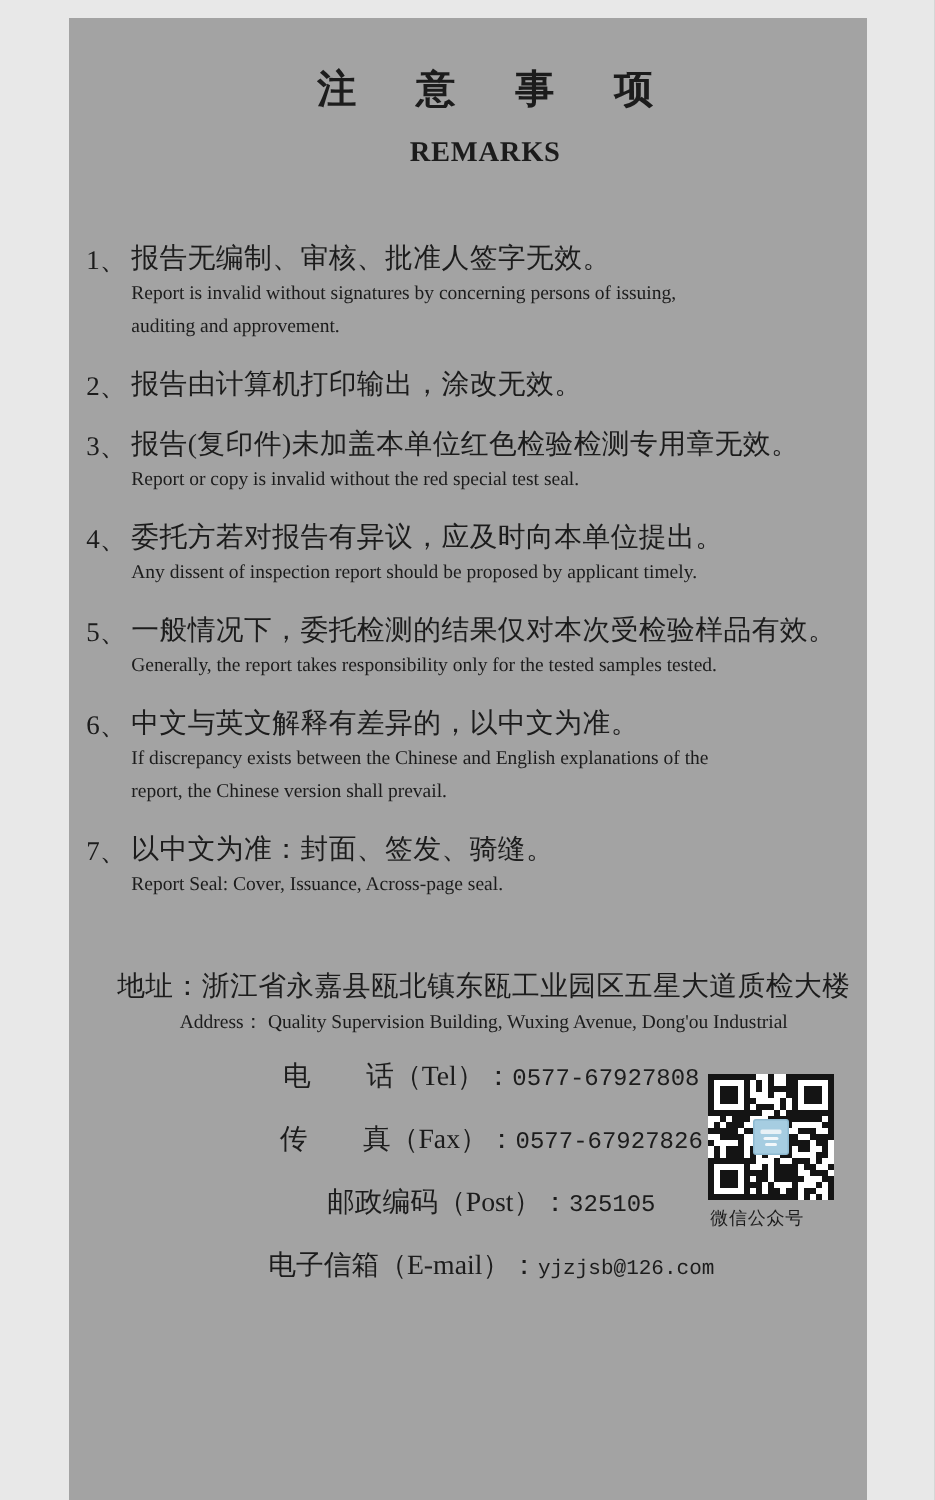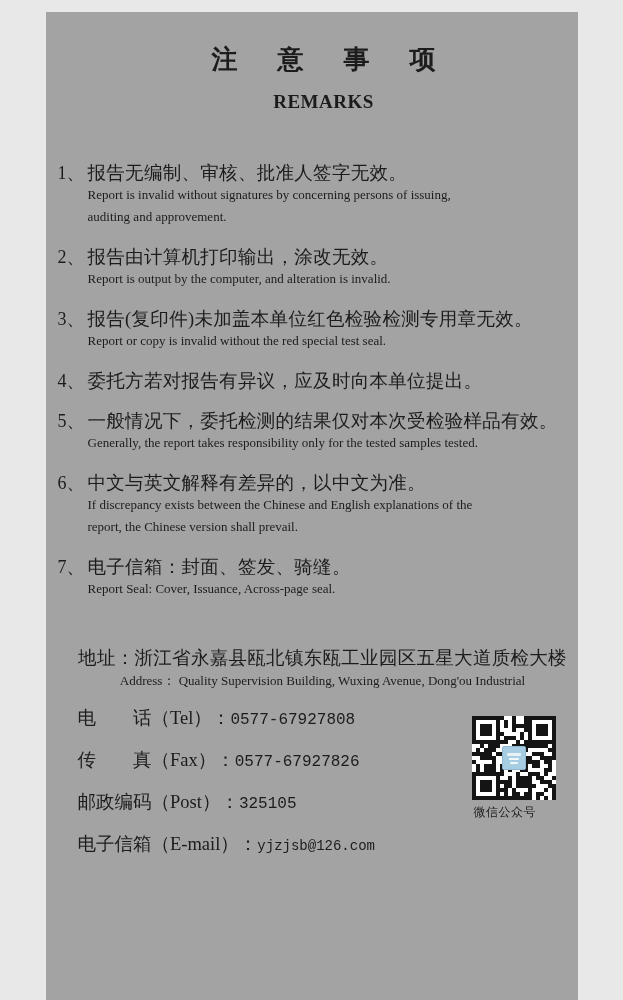--- a/index.html
+++ b/index.html
@@ -32,21 +32,21 @@
     position:absolute; left:-30px; top:0;
     font-size:18px; line-height:22px;
   }
   .line-zh { font-size:18.5px; line-height:22px; white-space:nowrap; letter-spacing:0.3px; }
   .line-en { font-size:13px; line-height:22px; white-space:nowrap; }
   
   .address { margin-top:47px; padding-left:22px;text-align:center; }
   .address .line-zh { line-height:22.5px; }
   .address .line-en { line-height:22.5px; }
   
-  .contacts { margin-top:15px; padding-left:32px; }
+  .contacts { margin-top:15px; padding-left:32px;text-align:center; }
   .contact-line { height:22px; margin-bottom:20px; white-space:nowrap; }
   .contact-label { font-size:18.5px; line-height:22px; }
   .contact-value {
     font-family:"Liberation Mono","DejaVu Sans Mono",monospace;
     font-size:16px; line-height:22px;
   }
   .contact-line.email .contact-value { font-size:14px; }
   
   .qr-block { position:absolute; left:426px; top:704px; width:84px; }
   .qr-frame { position:relative; width:84px; height:84px; background:#fff; }
@@ -83,50 +83,50 @@
     <div class="item">
       <span class="item-num">1、</span>
       <div class="line-zh">报告无编制、审核、批准人签字无效。</div>
       <div class="line-en">Report is invalid without signatures by concerning persons of issuing,</div>
       <div class="line-en">auditing and approvement.</div>
     </div>
 
     <div class="item">
       <span class="item-num">2、</span>
       <div class="line-zh">报告由计算机打印输出，涂改无效。</div>
-      <div class="line-en">Report is output by the computer, and alteration is invalid.</div>
     </div>
 
     <div class="item">
       <span class="item-num">3、</span>
       <div class="line-zh">报告(复印件)未加盖本单位红色检验检测专用章无效。</div>
       <div class="line-en">Report or copy is invalid without the red special test seal.</div>
     </div>
 
     <div class="item">
       <span class="item-num">4、</span>
       <div class="line-zh">委托方若对报告有异议，应及时向本单位提出。</div>
+      <div class="line-en">Any dissent of inspection report should be proposed by applicant timely.</div>
     </div>
 
     <div class="item">
       <span class="item-num">5、</span>
       <div class="line-zh">一般情况下，委托检测的结果仅对本次受检验样品有效。</div>
       <div class="line-en">Generally, the report takes responsibility only for the tested samples tested.</div>
     </div>
 
     <div class="item">
       <span class="item-num">6、</span>
       <div class="line-zh">中文与英文解释有差异的，以中文为准。</div>
       <div class="line-en">If discrepancy exists between the Chinese and English explanations of the</div>
       <div class="line-en">report, the Chinese version shall prevail.</div>
     </div>
 
     <div class="item">
       <span class="item-num">7、</span>
-      <div class="line-zh">电子信箱：封面、签发、骑缝。</div>
+      <div class="line-zh">以中文为准：封面、签发、骑缝。</div>
       <div class="line-en">Report Seal: Cover, Issuance, Across-page seal.</div>
     </div>
 
   </div>
 
   <div class="address">
     <div class="line-zh">地址：浙江省永嘉县瓯北镇东瓯工业园区五星大道质检大楼</div>
     <div class="line-en">Address：  Quality Supervision Building, Wuxing Avenue, Dong'ou Industrial</div>
   </div>
 

